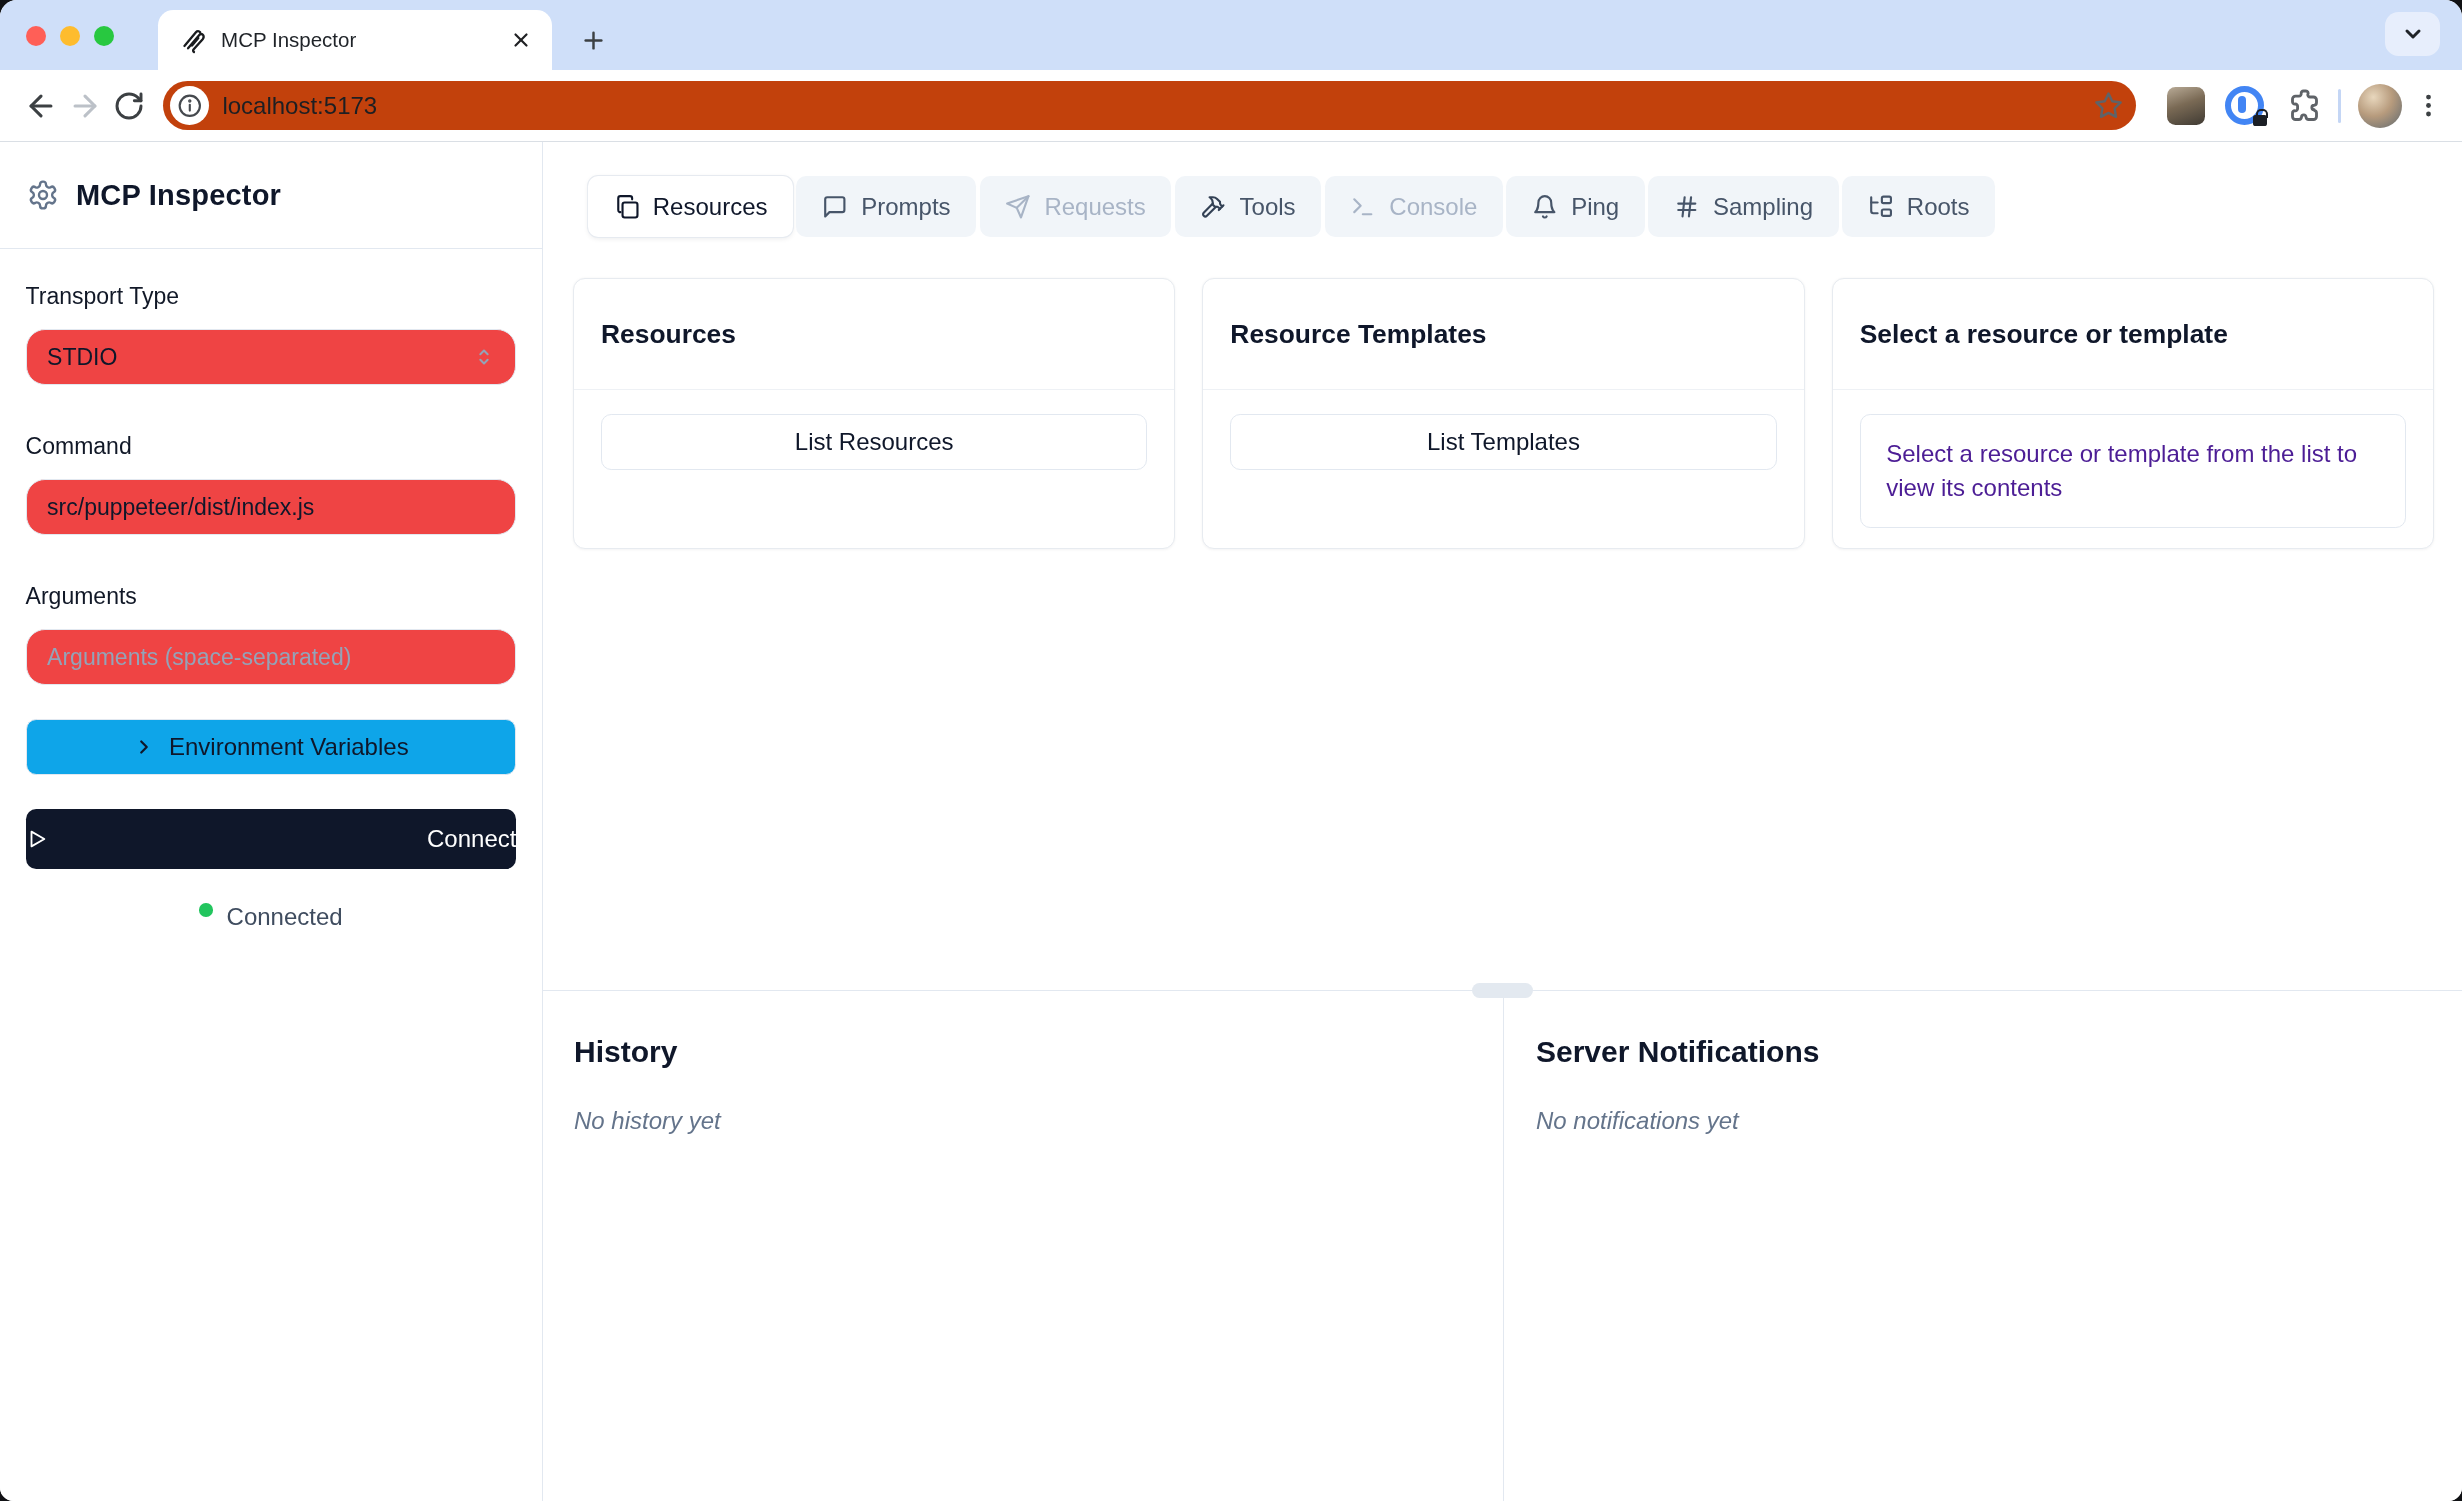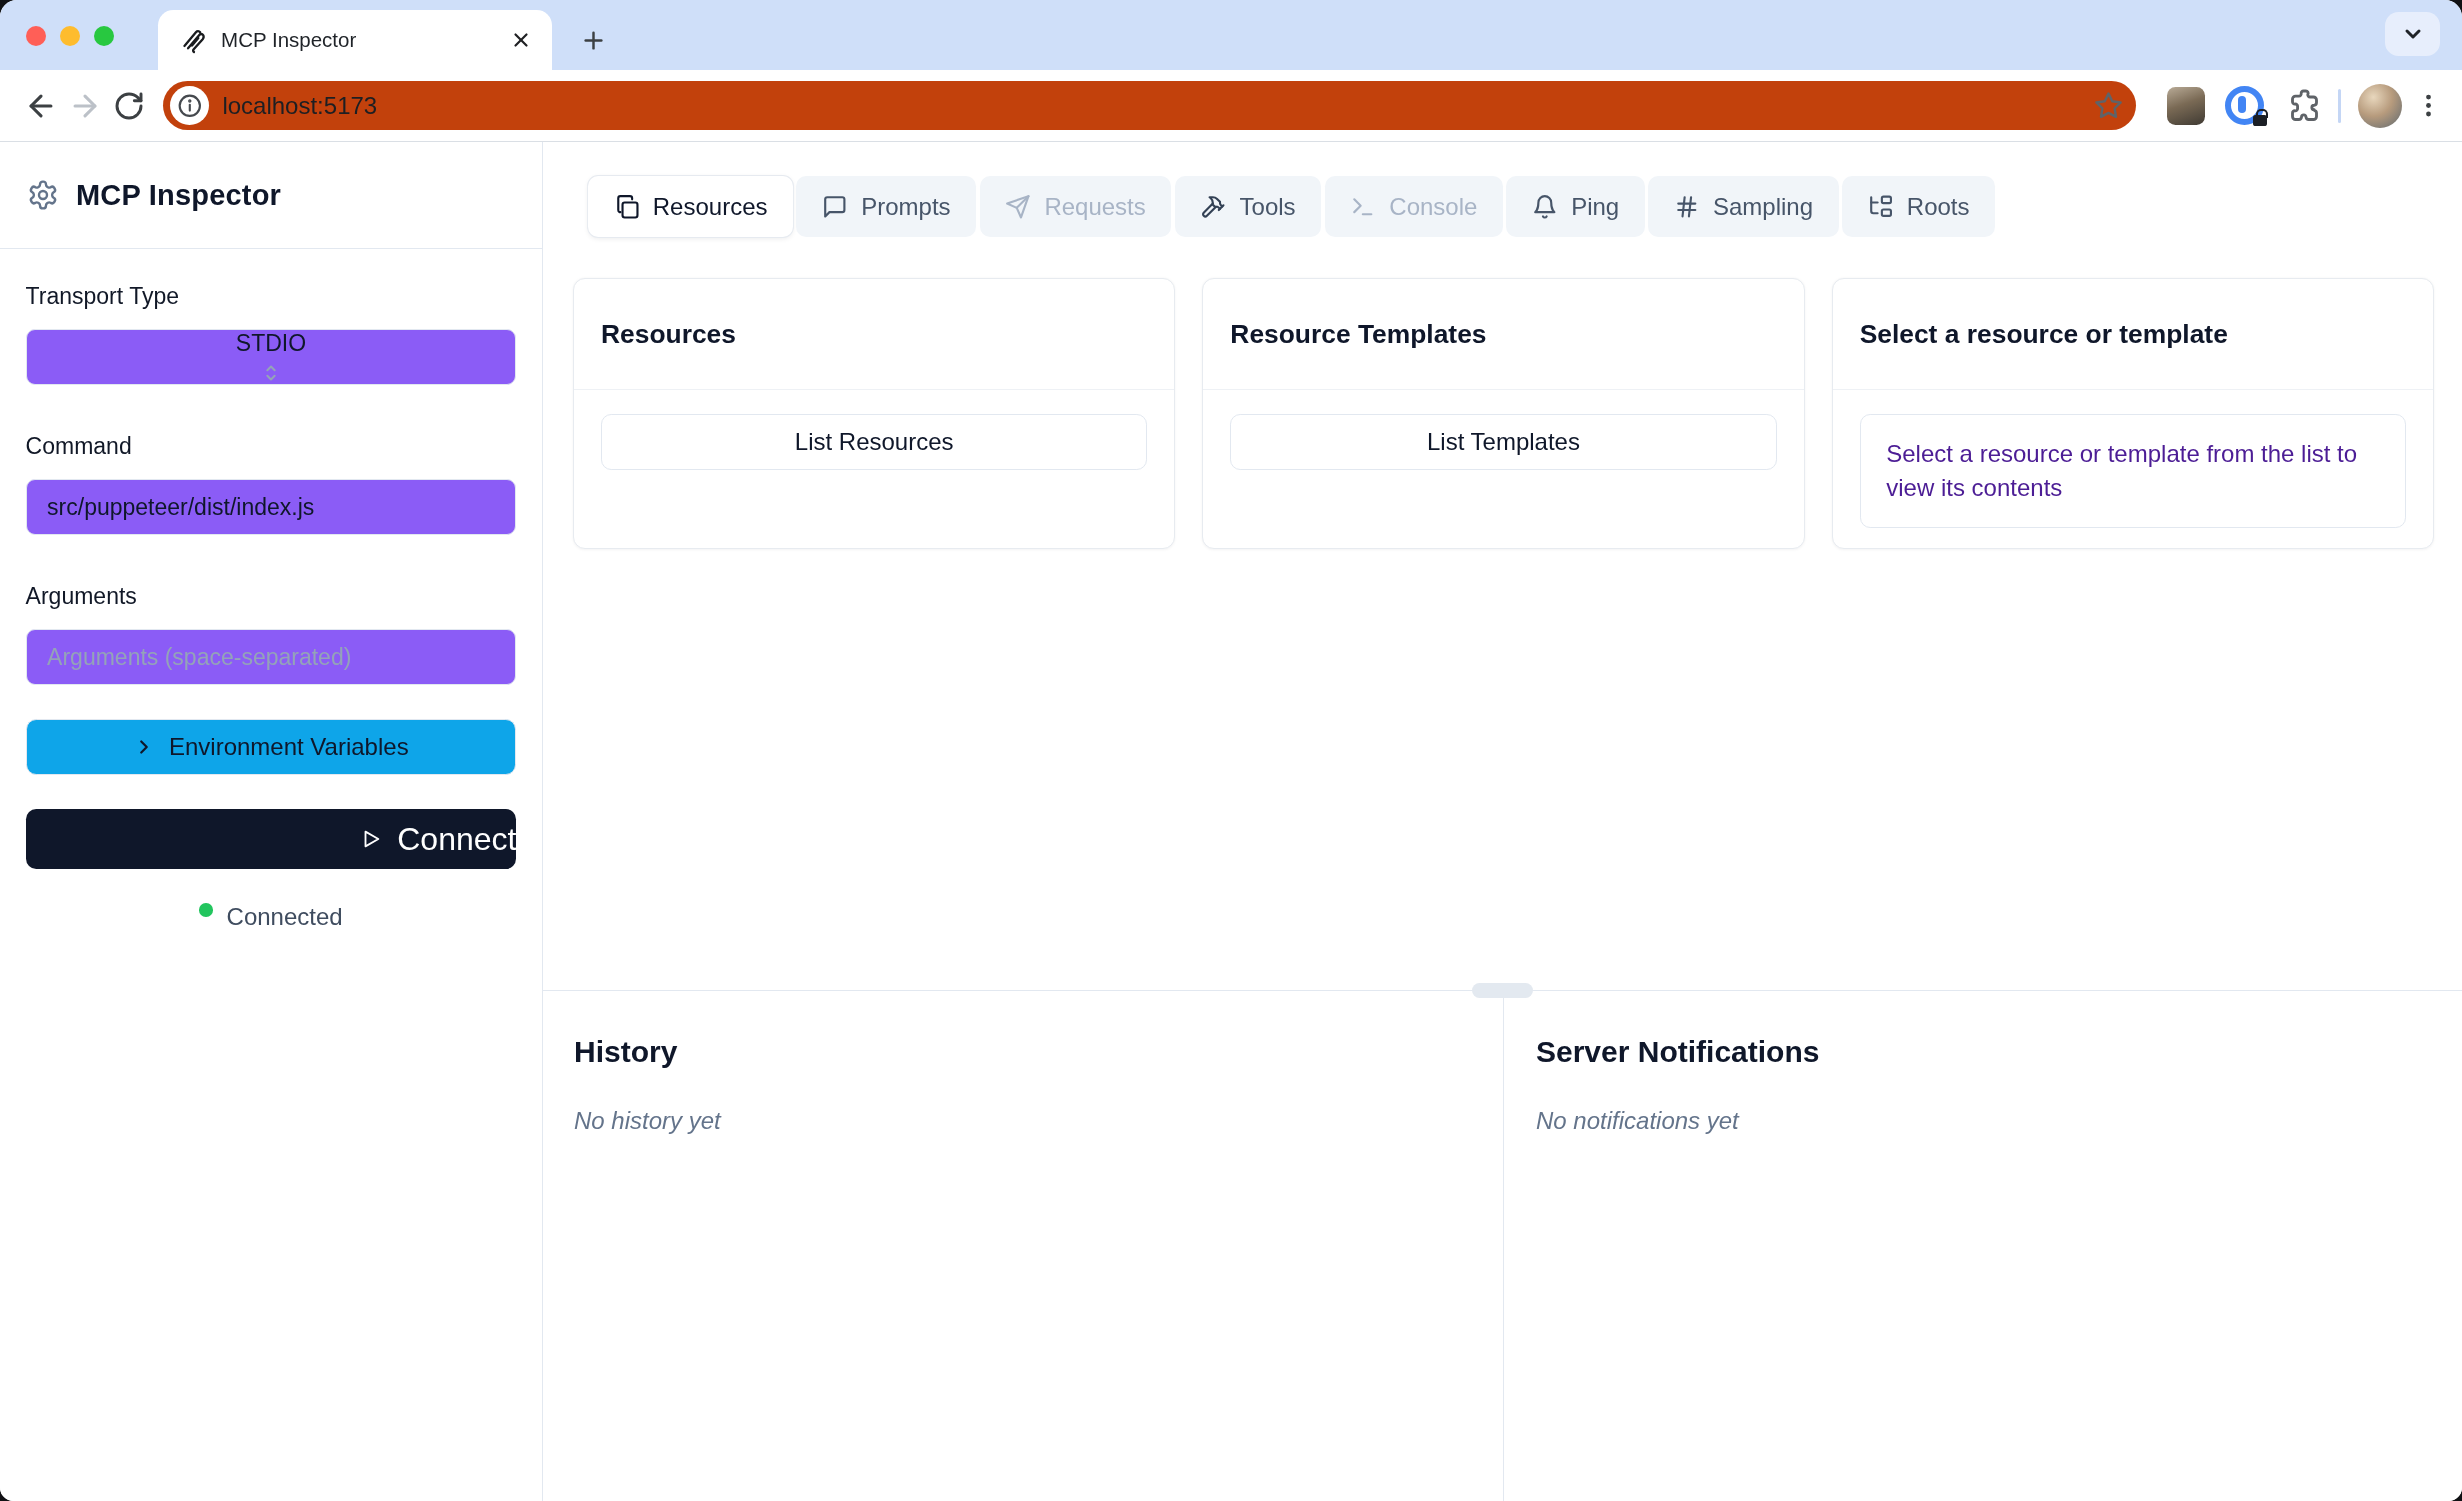--- a/index.html
+++ b/index.html
@@ -38,29 +38,29 @@
             background:radial-gradient(circle at 35% 30%,#e8d7bd 0%,#b79b7d 45%,#5c676f 100%); flex:0 0 auto; }
 
   
   .app { flex:1; display:flex; min-height:0; }
   .sidebar { width:543px; flex:0 0 auto; border-right:1.7px solid #e2e8f0; display:flex; flex-direction:column; background:#fff; }
   .side-head { height:107px; border-bottom:1.7px solid #e2e8f0; display:flex; align-items:center; padding:0 27px; gap:17px; flex:0 0 auto; }
   .side-title { font-size:29px; font-weight:700; color:#0f172a; letter-spacing:0.2px; }
   .side-body { padding:0 25.6px; }
   .flabel { font-size:23px; font-weight:500; color:#111827; }
   .mt1 { margin-top:34px; } .mt2 { margin-top:48px; }
-  .field { margin-top:19px; width:100%; height:56px; border:1.7px solid #e2e8f0; border-radius:9px; background:#8b5cf6;
-           display:flex; align-items:center; padding:0 20.5px; font-size:23px; color:#0f172a;flex-direction:column; }
+  .field { margin-top:19px; width:100%; height:56px; border:1.7px solid #e2e8f0; border-radius:19px; background:#ef4444;
+           display:flex; align-items:center; padding:0 20.5px; font-size:23px; color:#0f172a; }
   input.field { outline:none; font-family:"Liberation Sans", sans-serif; }
   input.field::placeholder { color:#94a3b8; }
   .select { justify-content:space-between; }
   .btn-outline { margin-top:34px; width:100%; height:56px; border:1.7px solid #e2e8f0; border-radius:10.2px; background:#0ea5e9;
                  display:flex; align-items:center; justify-content:center; gap:13.6px; font-size:24px; font-weight:500; color:#0f172a; }
   .btn-connect { margin-top:34px; width:100%; height:60px; border:none; border-radius:10.2px; background:#0f172a; color:#fff;
-                 display:flex; align-items:center; justify-content:flex-end; gap:15.3px; font-size:32px; font-weight:500; }
+                 display:flex; align-items:center; justify-content:space-between; gap:15.3px; font-size:24px; font-weight:500; }
   .status { margin-top:34px; display:flex; align-items:flex-start; justify-content:center; gap:13.6px; font-size:24px; color:#3f4c5f; }
   .dot { width:13.6px; height:13.6px; border-radius:50%; }
 
   
   .main { flex:1; display:flex; flex-direction:column; min-width:0; background:#fff; }
   .tabrow { display:flex; gap:3.4px; margin:34px 0 0 45px; }
   .ptab { height:61px; padding:0 25.6px; border-radius:10.2px; background:#f1f5f9; display:flex; align-items:center; gap:13.6px;
           font-size:24px; color:#475569; white-space:nowrap; }
   .ptab.active { background:#fff; color:#0f172a; font-weight:500; box-shadow:0 0 0 0.9px #e6eaf0, 0 1.7px 5.1px rgba(15,23,42,.08); }
   .ptab.disabled { color:#a8b4c6; }

